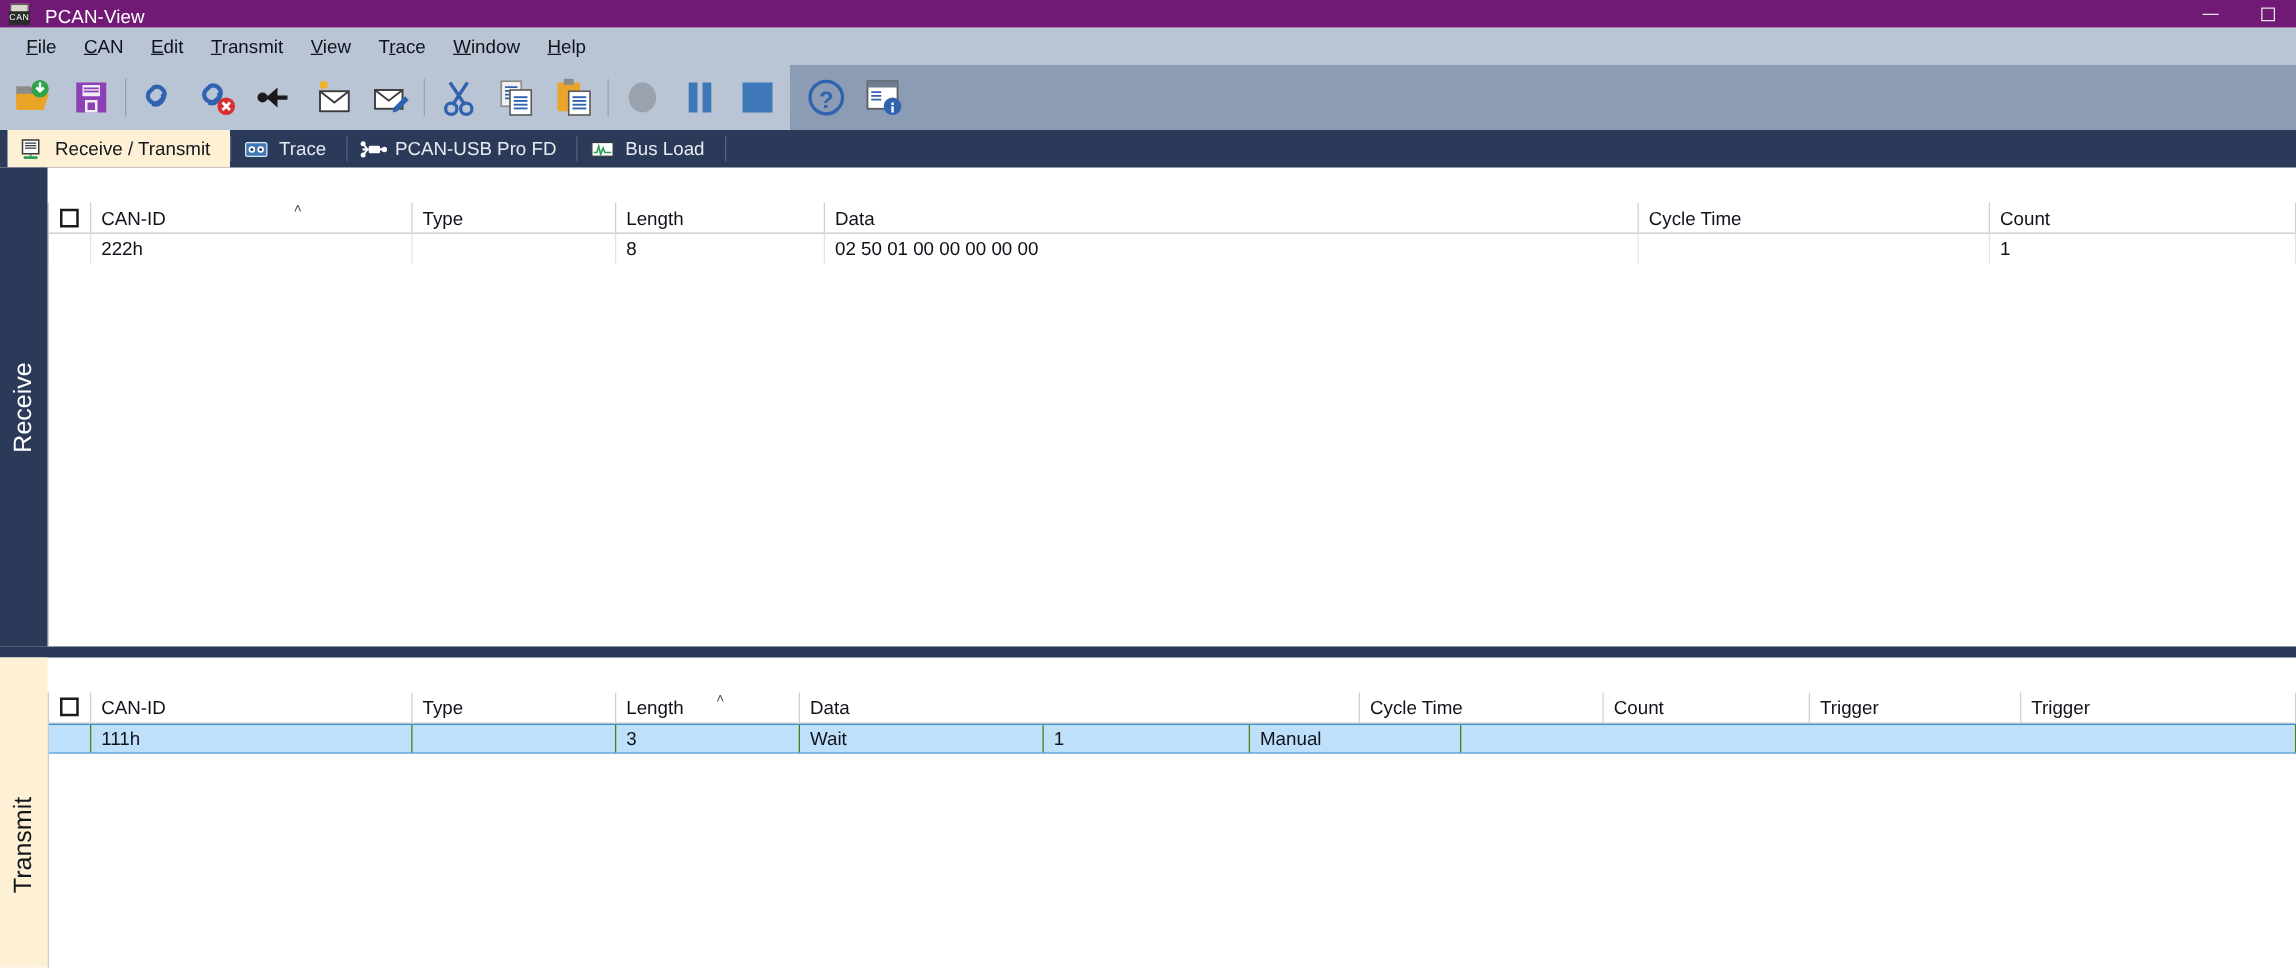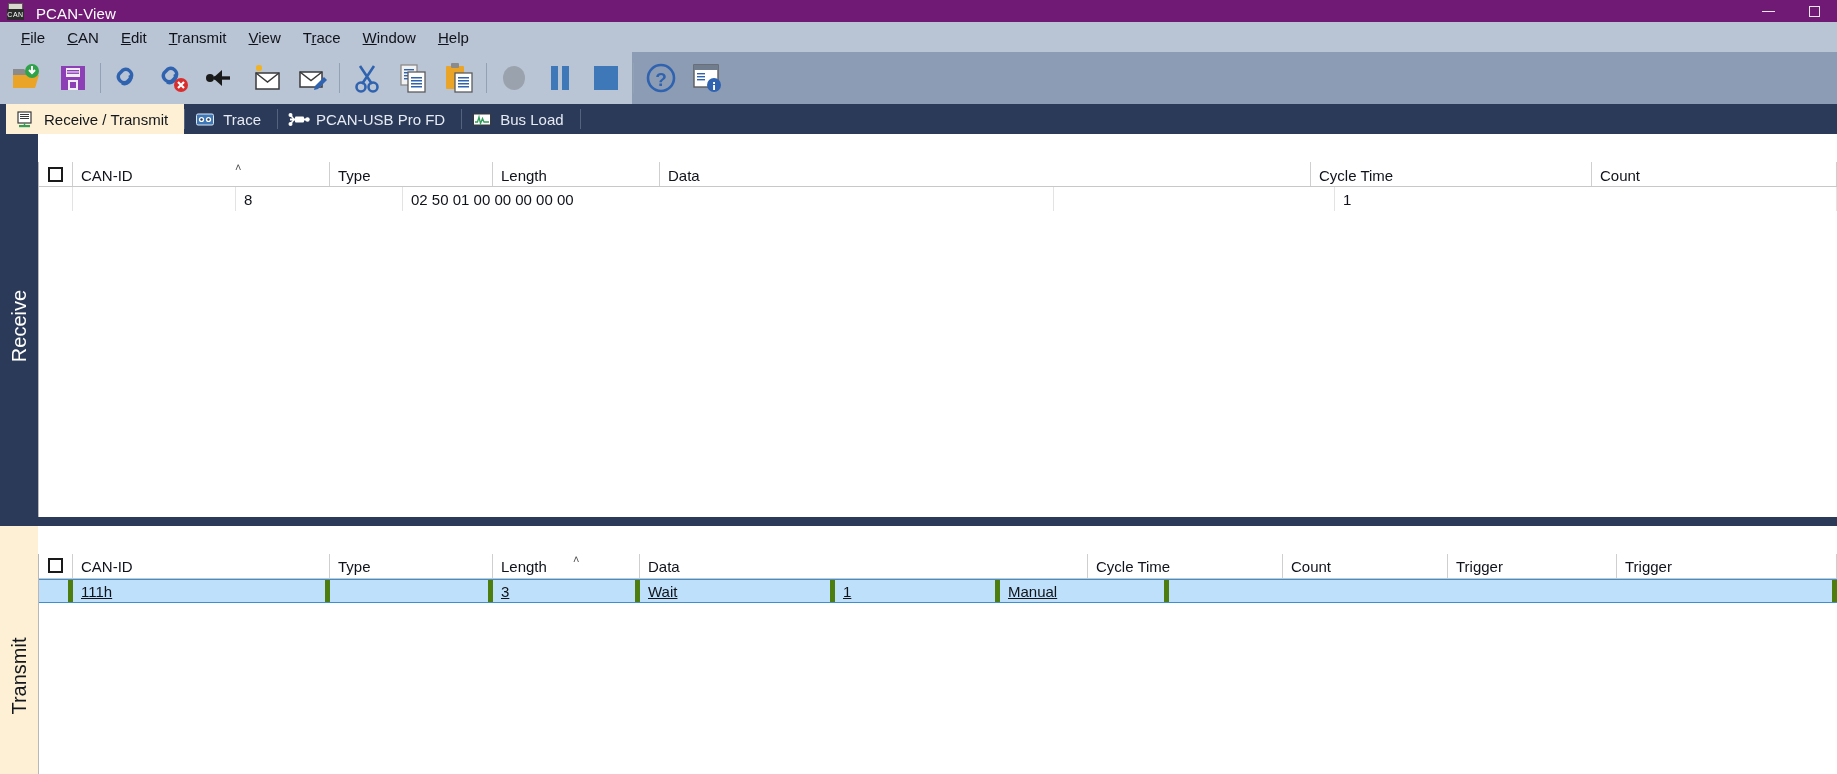--- a/index.html
+++ b/index.html
@@ -216,21 +216,21 @@
     border-bottom: 1px solid #3d8fd0;
   }
   .rcell {
     border-right: 1px solid #e3e3e3;
     padding: 1px 0 0 8px;
     display: flex;
     align-items: center;
     overflow: hidden;
     white-space: nowrap;
   }
-  .grid-row.selected .rcell { border-right: 5px solid #4d7c0f; text-decoration: underline; }
+  .grid-row.selected .rcell { border-right: 1px solid #4d7c0f; }
   .grid-body { flex: 1; background: #ffffff; }
   .divider { height: 9px; background: #2b3a58; }
 </style>
 </head>
 <body>
 
 <div class="titlebar">
   <div class="title-icon">
     <div class="page"></div>
     <div class="can">CAN</div>
@@ -534,20 +534,21 @@
         <div class="hcell" style="width:281px">
           <span>Cycle Time</span>
         </div>
         <div class="hcell" style="flex:1">
           <span>Count</span>
         </div>
       </div>
 
       <div class="grid-row">
         <div class="rcell" style="width:34px"></div>
+        <div class="rcell" style="width:257px">222h</div>
         <div class="rcell" style="width:163px"></div>
         <div class="rcell" style="width:167px">8</div>
         <div class="rcell" style="width:651px">02 50 01 00 00 00 00 00</div>
         <div class="rcell" style="width:281px"></div>
         <div class="rcell" style="flex:1">1</div>
       </div>
 
       <div class="grid-body"></div>
     </div>
   </div>

